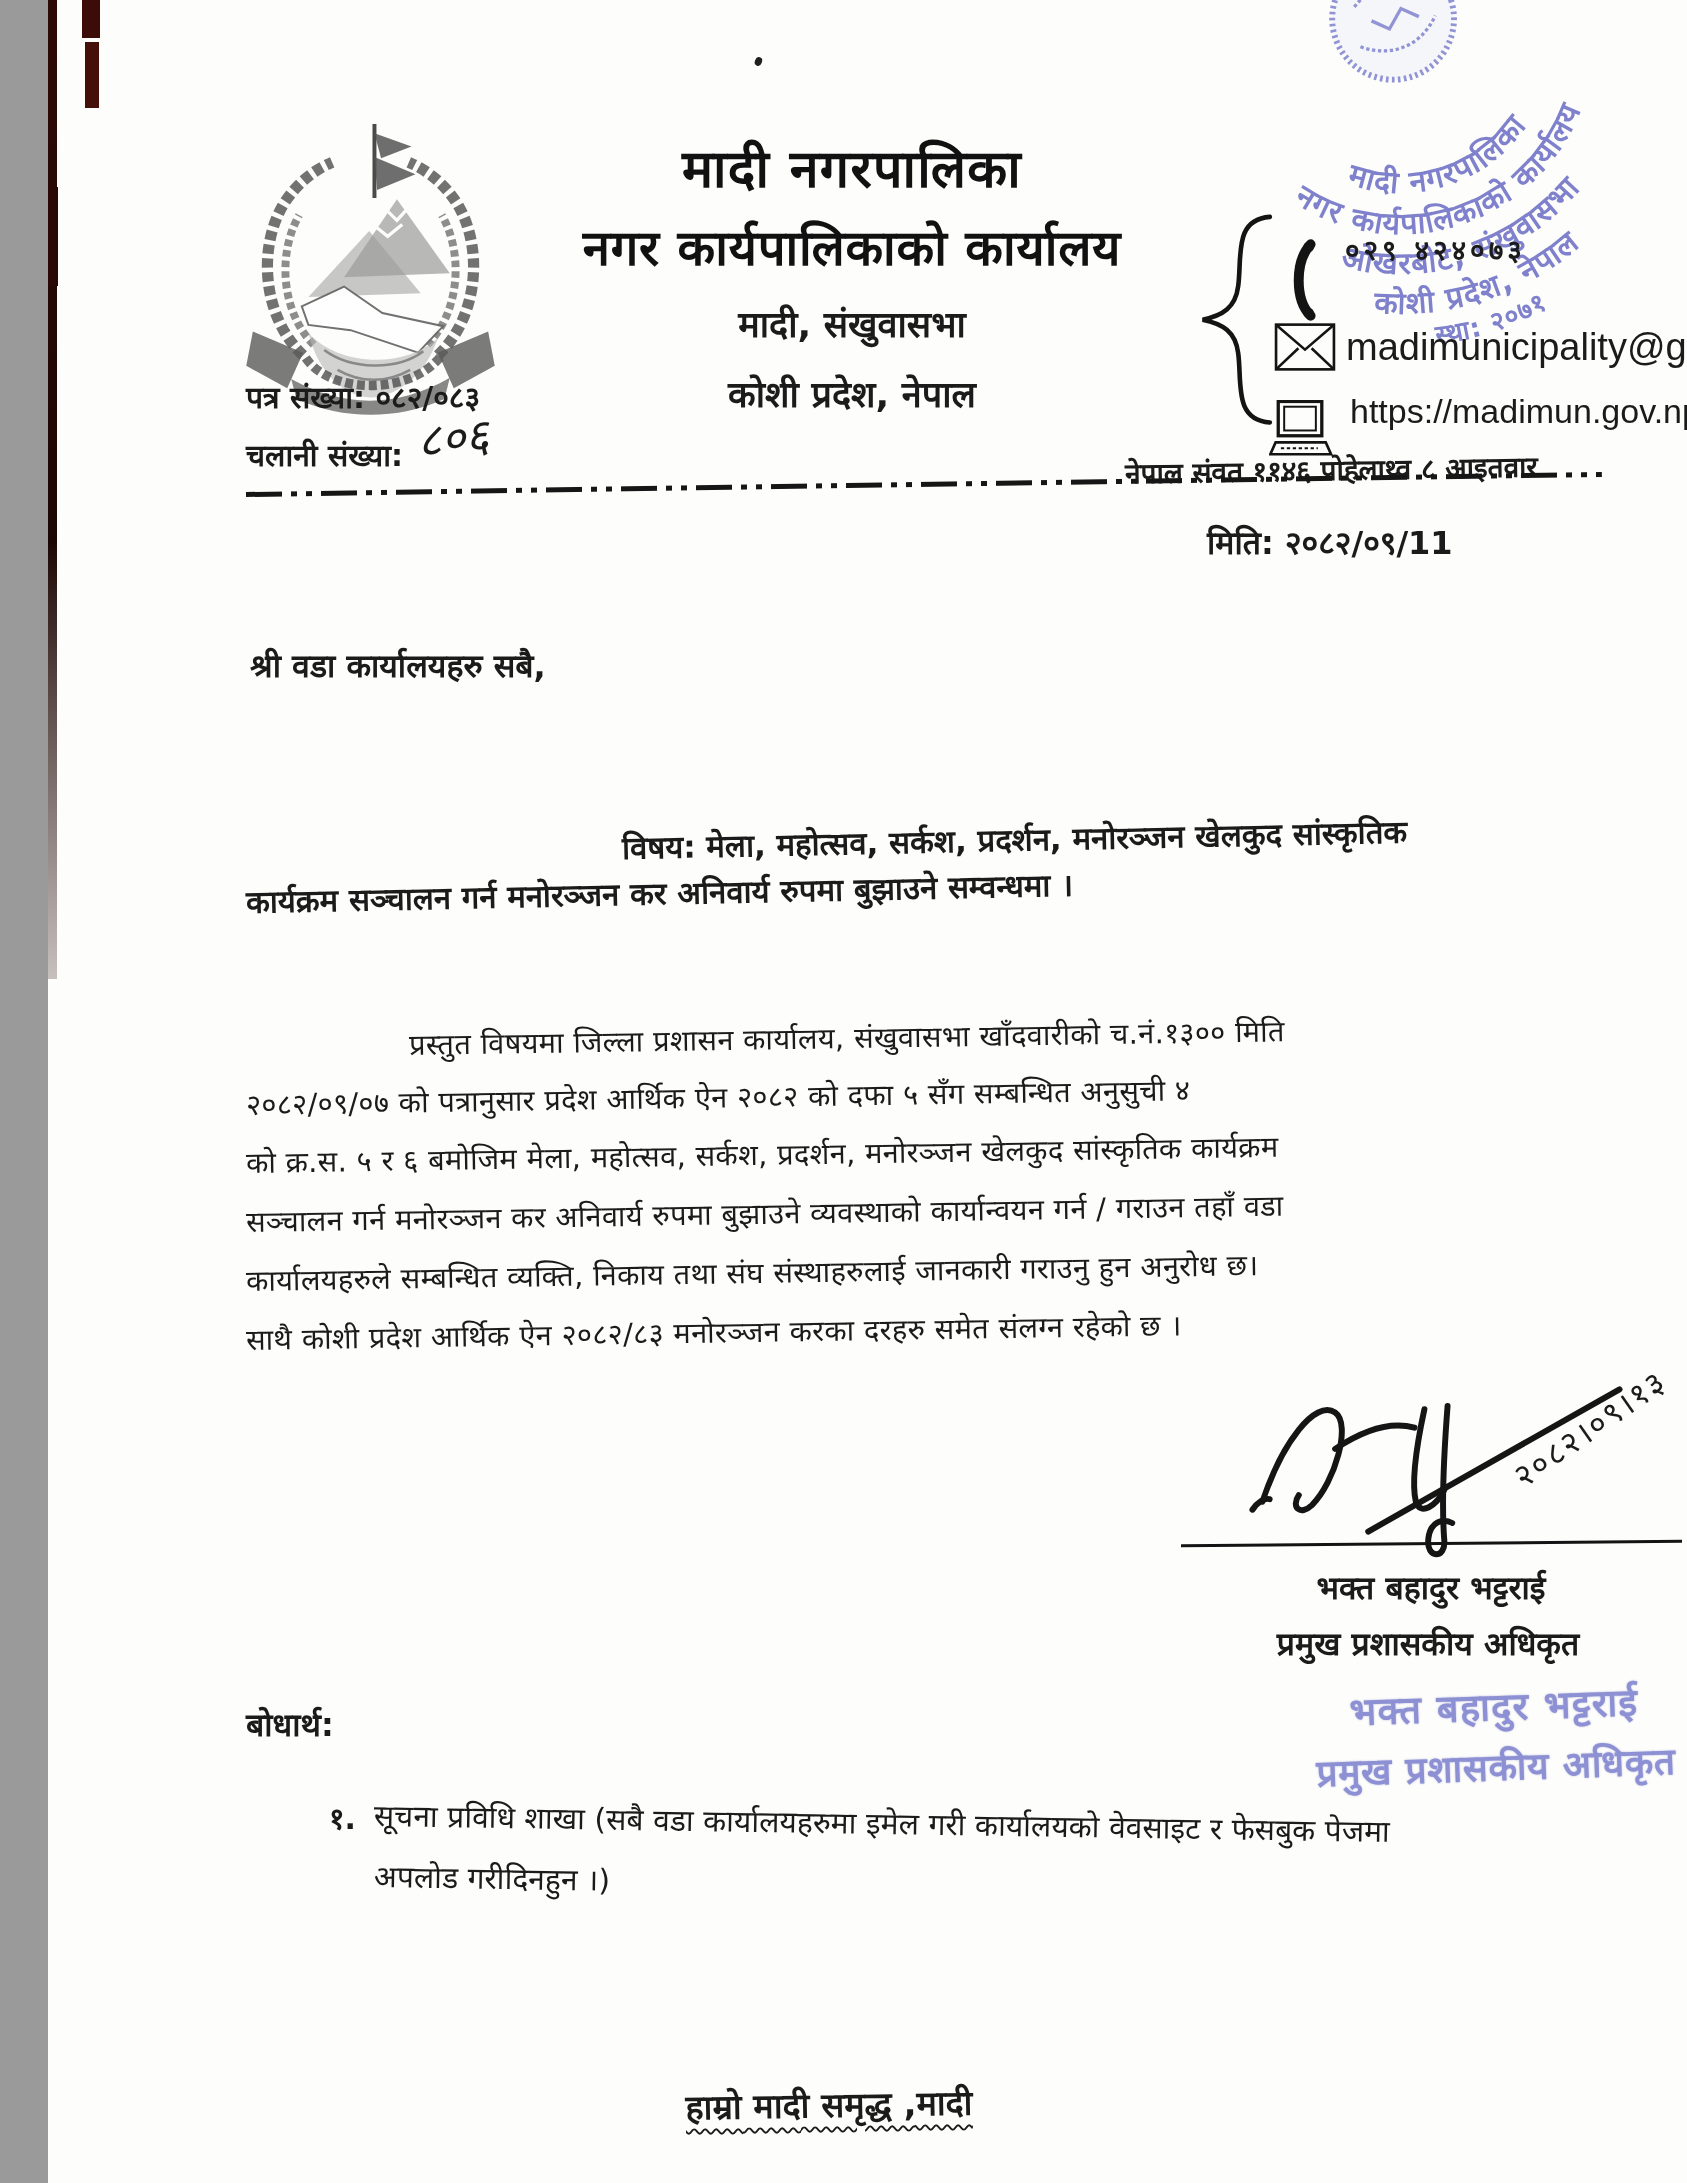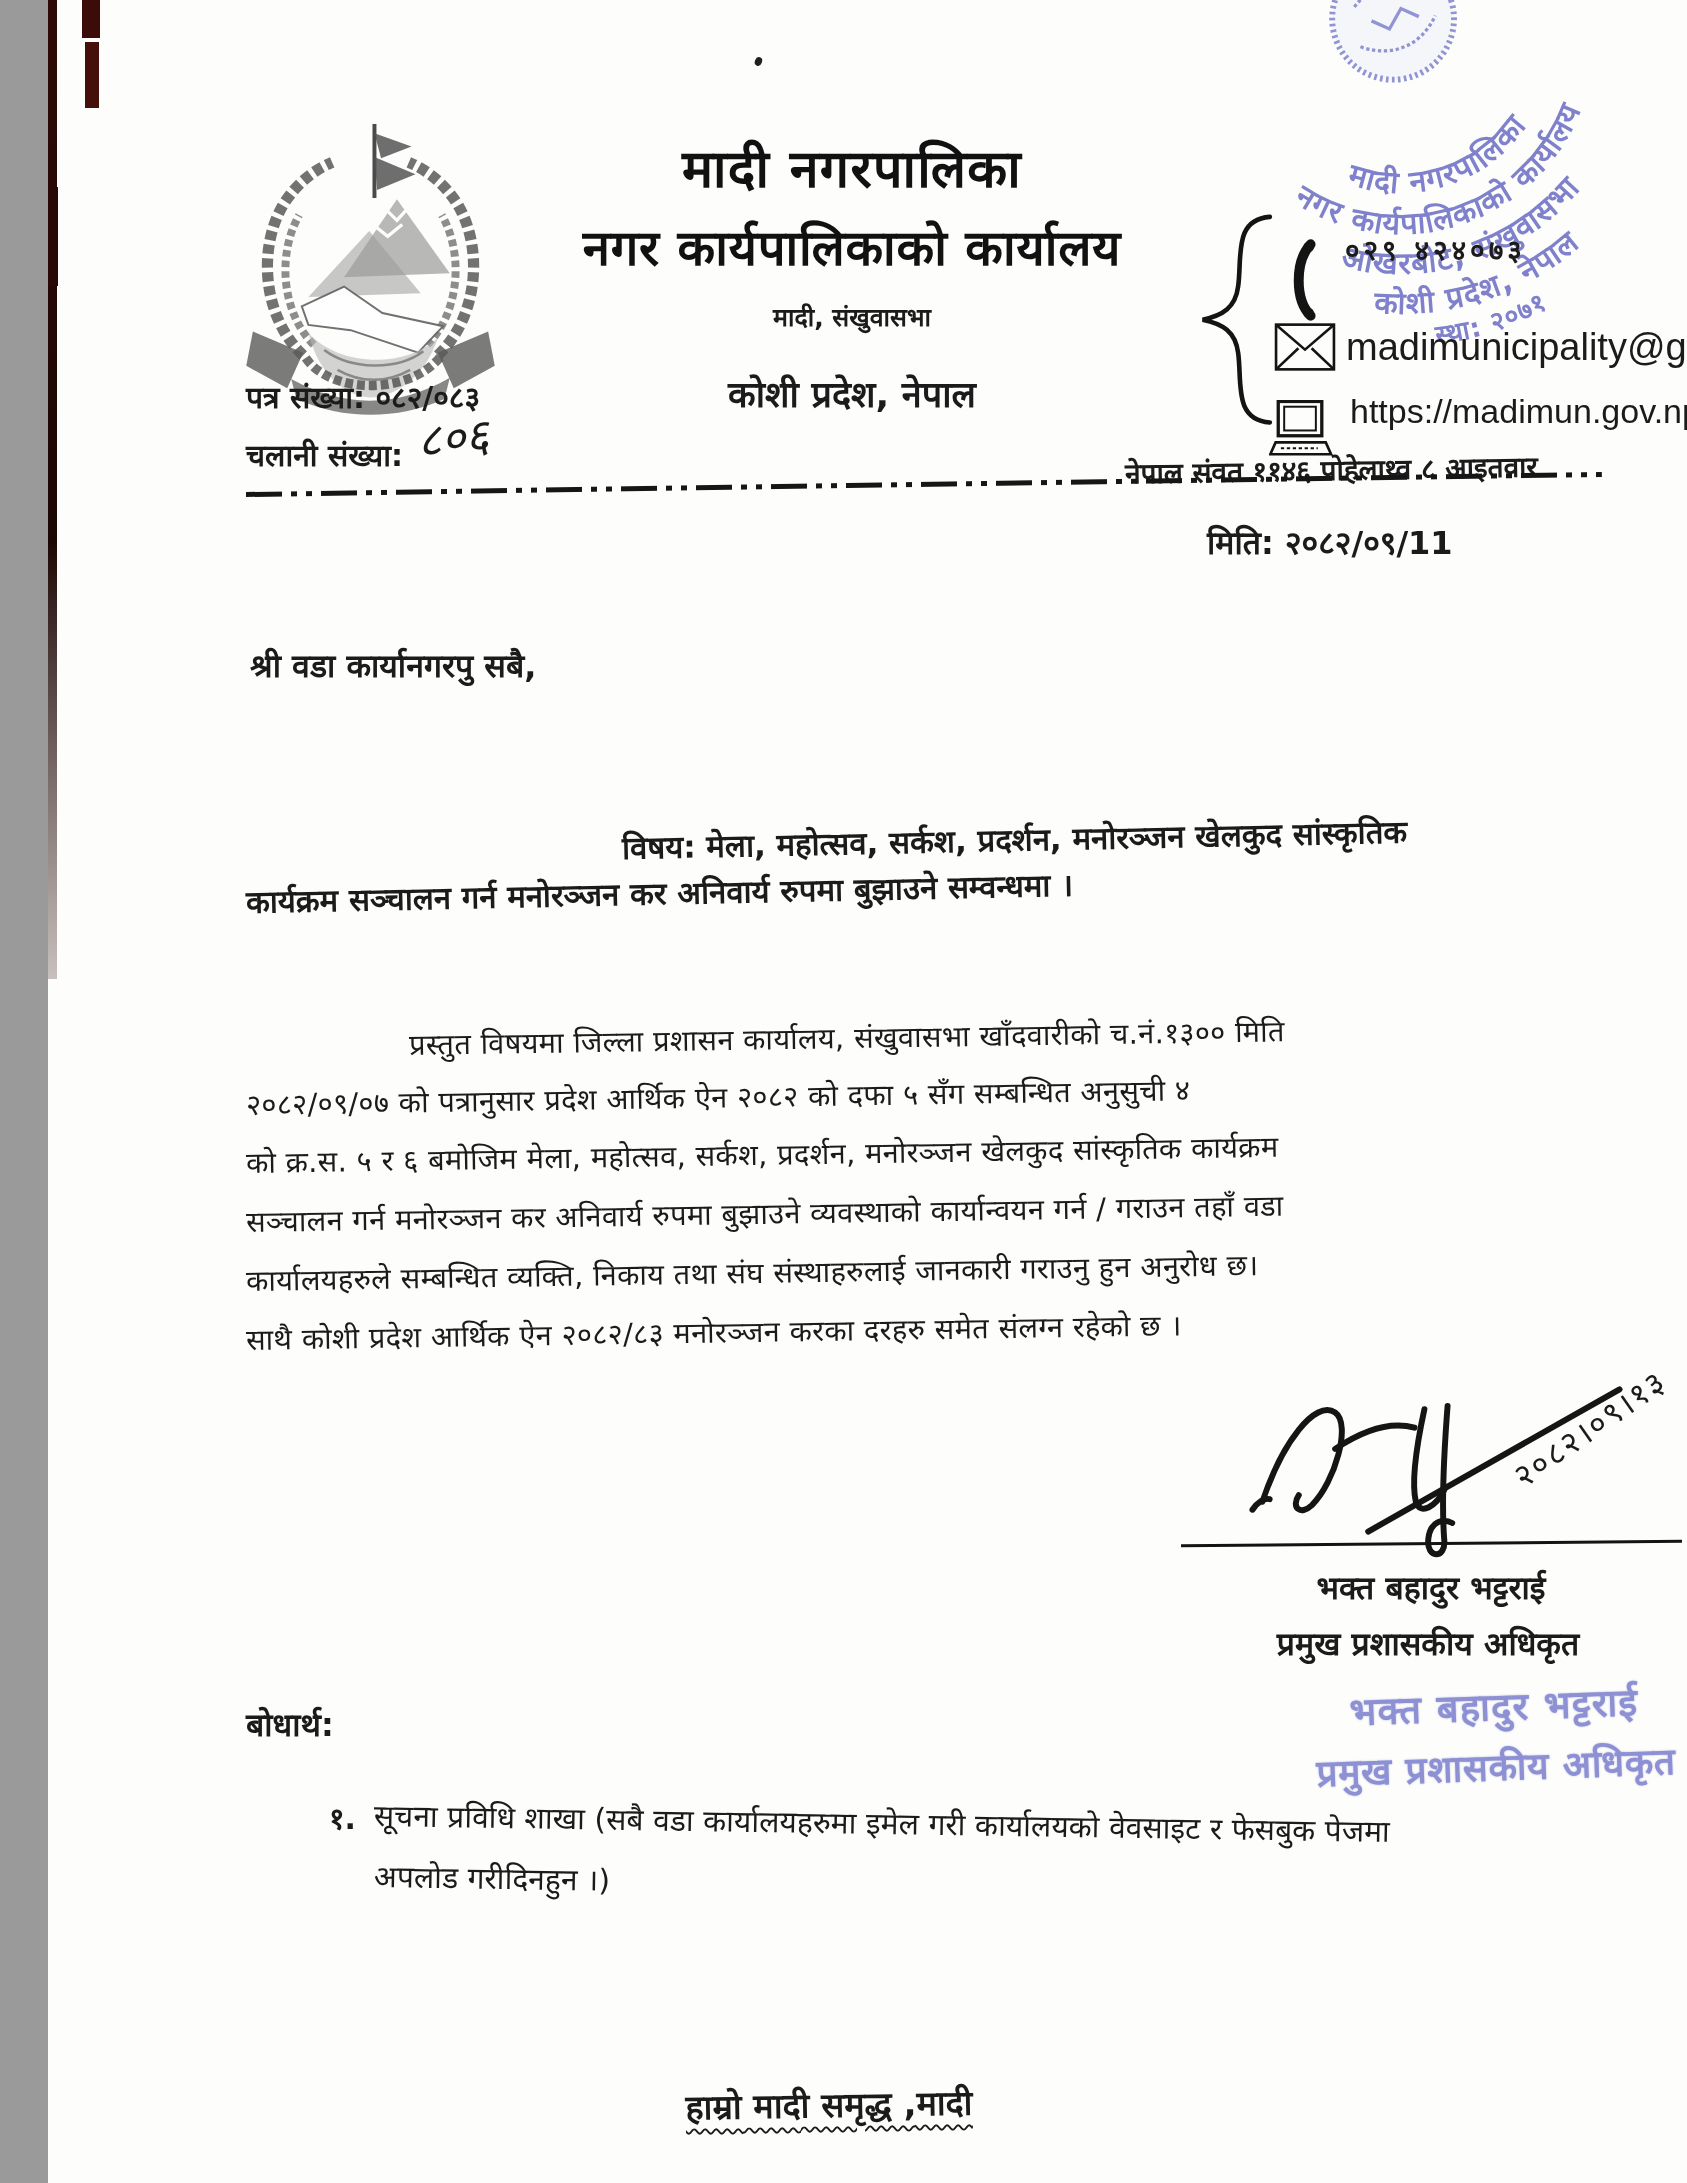--- a/index.html
+++ b/index.html
@@ -2,21 +2,21 @@
 <html style="font-size:10.6px"><head>
 <meta charset="utf-8">
 <style>
   html,body{margin:0;padding:0;background:#9a9a9a;}
   #page{position:relative;width:1687px;height:2183px;background:#fdfdfb;overflow:hidden;
         font-family:"DejaVu Sans","Liberation Sans",sans-serif;color:#1b1b1b;margin-left:48px;}
   .abs{position:absolute;white-space:nowrap;}
   
   .title-main{left:804px;top:131px;transform:translateX(-50%);font-size:52px;font-weight:700;letter-spacing:1.3px;color:#111;}
   .title-office{left:804px;top:213px;transform:translateX(-50%);font-size:49px;font-weight:700;letter-spacing:0.7px;color:#111;}
-  .title-addr1{left:804px;top:299px;transform:translateX(-50%);font-size:25px;font-weight:600;}
+  .title-addr1{left:804px;top:299px;transform:translateX(-50%);font-size:36px;font-weight:600;}
   .title-addr2{left:804px;top:369px;transform:translateX(-50%);font-size:36px;font-weight:600;}
   .refline{left:198px;top:376px;font-size:30px;font-weight:600;text-align:center;}
   .dispatchline{left:198px;top:434px;font-size:30px;font-weight:700;}
   .dispatch-hand{left:369px;top:405px;font-size:46px;font-weight:400;transform:rotate(-5deg);font-style:italic;}
   .sambat{left:1077px;top:450px;font-size:28px;font-weight:600;transform:rotate(-1deg);}
   .dashline{left:198px;top:492px;width:1356px;height:4.6px;transform:rotate(-0.85deg);transform-origin:left center;
     background:repeating-linear-gradient(90deg,#161616 0 36px,transparent 36px 45px,#161616 45px 51px,transparent 51px 60px,#161616 60px 66px,transparent 66px 75px);}
   .dateline{left:1159px;top:520px;font-size:32px;font-weight:600;}
   .addressee{left:202px;top:643px;font-size:32px;font-weight:600;}
   .subj1{left:574px;top:826px;font-size:31px;font-weight:600;transform:rotate(-1.2deg);transform-origin:left center;}
@@ -147,21 +147,21 @@
   <div class="abs web-text">https://madimun.gov.np</div>
 
   <div class="abs refline">पत्र संख्या: ०८२/०८३</div>
   <div class="abs dispatchline">चलानी संख्या:</div>
   <div class="abs dispatch-hand">८०६</div>
 
   <div class="abs sambat">नेपाल संवत ११४६  पोहेलाथ्व ८ आइतवार</div>
   <div class="abs dashline"></div>
   <div class="abs dateline">मिति: २०८२/०९/11</div>
 
-  <div class="abs addressee">श्री वडा कार्यानगरपु सबै,</div>
+  <div class="abs addressee">श्री वडा कार्यालयहरु सबै,</div>
 
   <div class="abs subj1">विषय: मेला, महोत्सव, सर्कश, प्रदर्शन, मनोरञ्जन खेलकुद सांस्कृतिक</div>
   <div class="abs subj2">कार्यक्रम सञ्चालन गर्न मनोरञ्जन कर अनिवार्य रुपमा बुझाउने सम्वन्धमा ।</div>
 
   <div class="abs bodyline bl1">प्रस्तुत विषयमा जिल्ला प्रशासन कार्यालय, संखुवासभा खाँदवारीको च.नं.१३०० मिति</div>
   <div class="abs bodyline bl2">२०८२/०९/०७ को पत्रानुसार प्रदेश आर्थिक ऐन २०८२ को दफा ५ सँग सम्बन्धित अनुसुची ४</div>
   <div class="abs bodyline bl3">को क्र.स. ५ र ६ बमोजिम मेला, महोत्सव, सर्कश, प्रदर्शन, मनोरञ्जन खेलकुद सांस्कृतिक कार्यक्रम</div>
   <div class="abs bodyline bl4">सञ्चालन गर्न मनोरञ्जन कर अनिवार्य रुपमा बुझाउने व्यवस्थाको कार्यान्वयन गर्न / गराउन तहाँ वडा</div>
   <div class="abs bodyline bl5">कार्यालयहरुले सम्बन्धित व्यक्ति, निकाय तथा संघ संस्थाहरुलाई जानकारी गराउनु हुन अनुरोध छ।</div>
   <div class="abs bodyline bl6">साथै कोशी प्रदेश आर्थिक ऐन २०८२/८३ मनोरञ्जन करका दरहरु समेत संलग्न रहेको छ ।</div>

